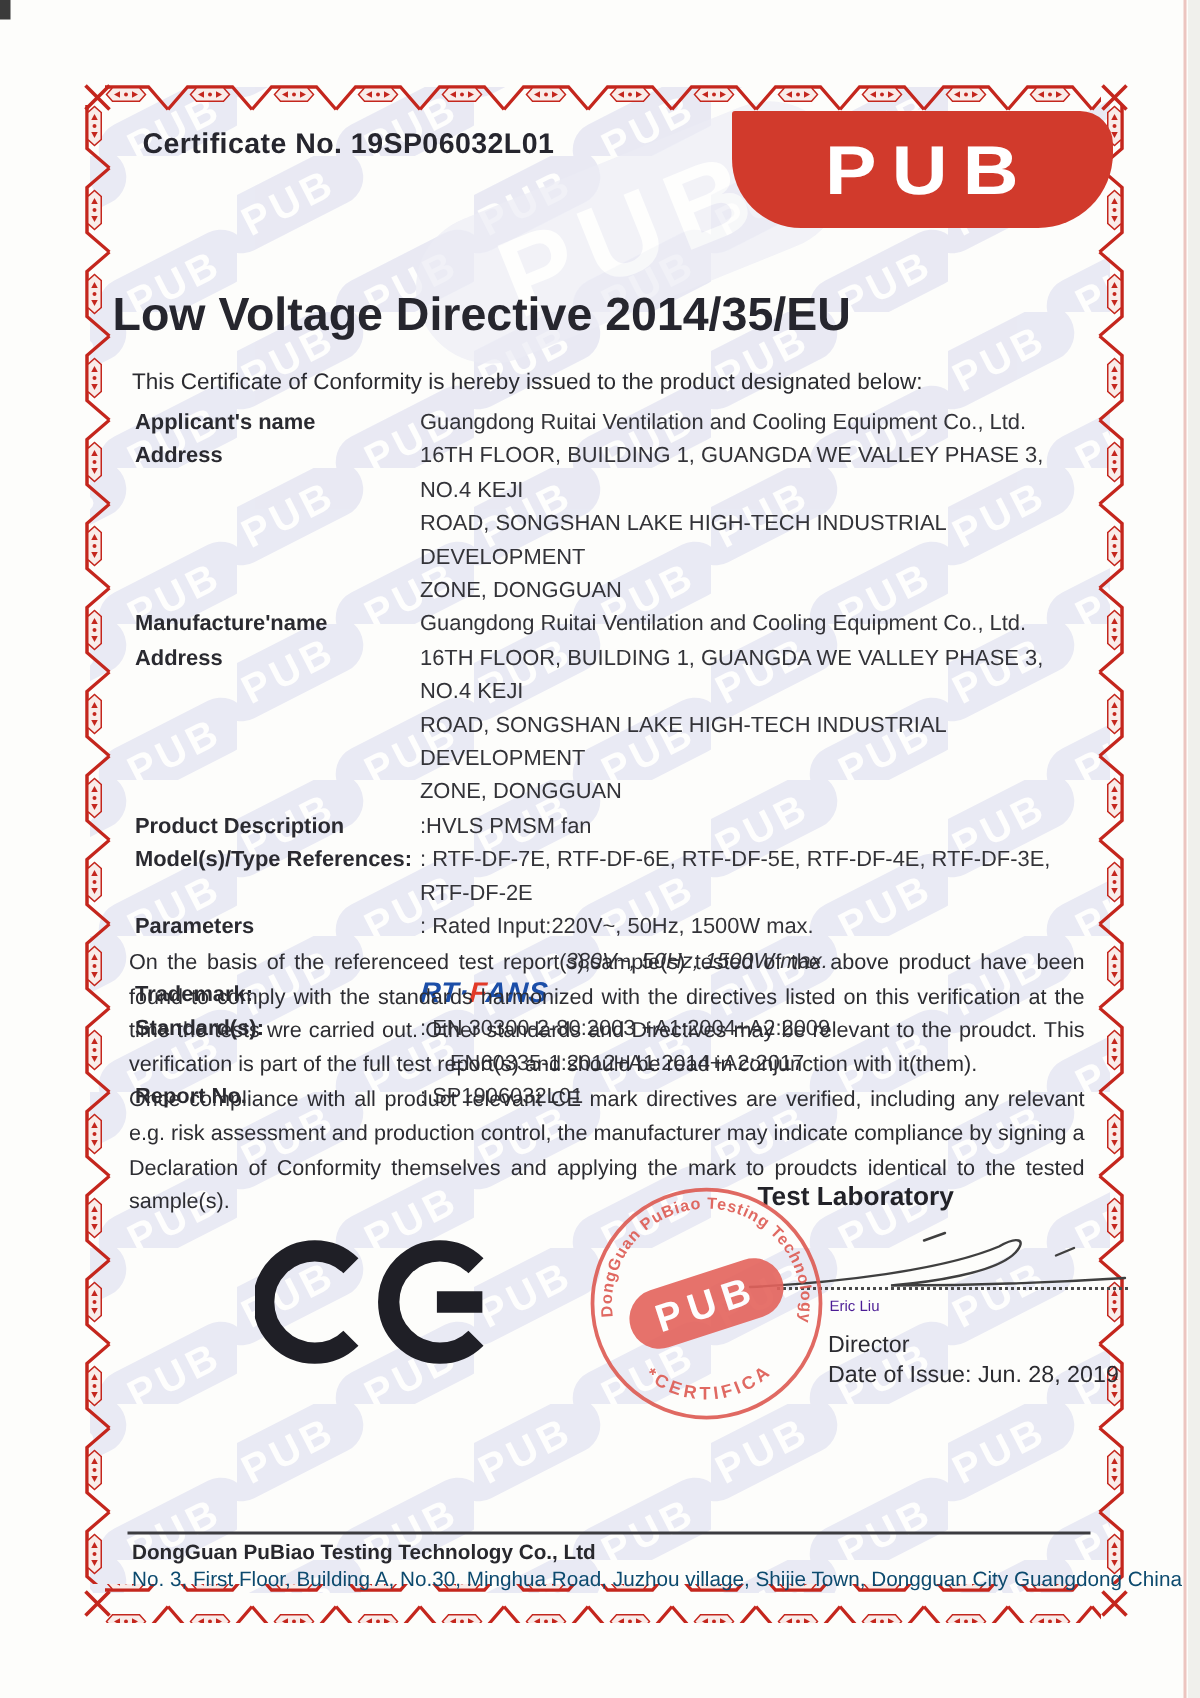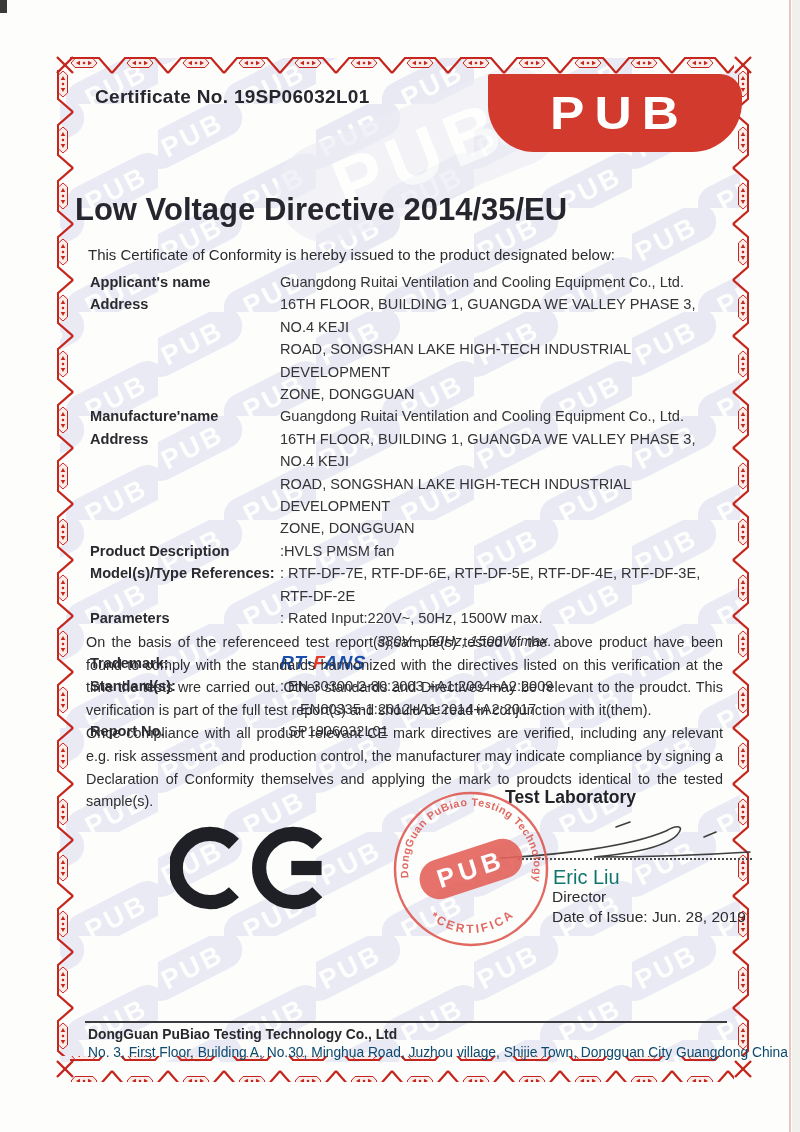--- a/index.html
+++ b/index.html
@@ -31,21 +31,21 @@
   .rtf-red{color:#e23a28;}
   
   .paras{left:86px;top:631px;width:637px;font-size:14.4px;line-height:22.6px;color:#2d2d32;z-index:3;text-align:justify;}
   .paras p{margin:0 0 1px 0;}
   
   .testlab{left:505px;top:787px;font-size:17.5px;font-weight:bold;color:#222228;z-index:4;}
   .ce{left:170px;top:818px;z-index:3;}
   .stamp{left:382px;top:780px;z-index:5;opacity:.9;}
   .sig{left:498px;top:816px;z-index:4;}
   .sig-line{left:518px;top:858px;width:234px;border-top:2px dotted #4a4a4a;z-index:4;}
-  .sig-name{left:553px;top:866px;font-size:20px;color:#0f766e;z-index:4;}
+  .sig-name{left:553px;top:866px;font-size:10px;color:#4c1d95;z-index:4;}
   .sig-title{left:552px;top:888px;font-size:15.5px;color:#2b2b30;z-index:4;}
   .sig-date{left:552px;top:908px;font-size:15.5px;color:#2b2b30;z-index:6;}
   
   .foot-line{left:85px;top:1021px;width:642px;height:2px;background:#3c3c40;z-index:3;}
   .foot-co{left:88px;top:1027px;font-size:13.8px;font-weight:bold;color:#28282d;z-index:3;}
   .foot-addr{left:88px;top:1045px;font-size:13.8px;color:#0c4a6e;z-index:3;}
   
   .speck{left:0;top:0;width:7px;height:13px;background:#3a3a3a;z-index:6;}
   .edge-pink{left:789px;top:0;width:2px;height:1132px;background:#e7b7b1;opacity:.8;z-index:6;}
   .edge-grey{left:792px;top:0;width:8px;height:1132px;background:#f0f0ec;z-index:6;}

